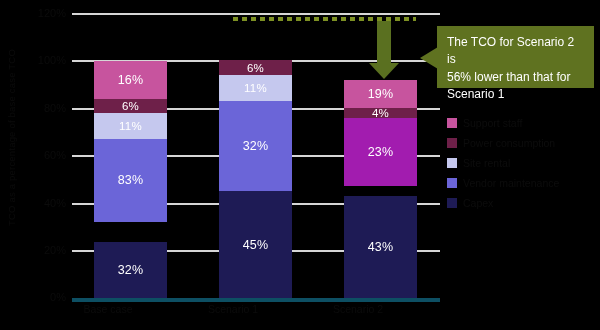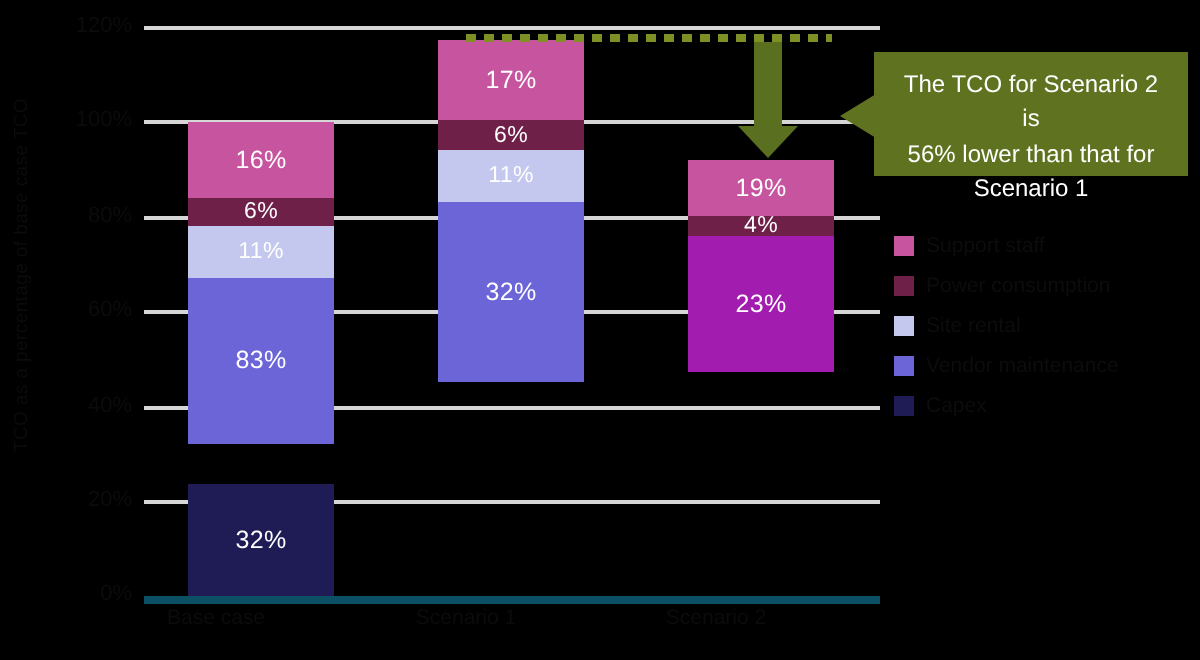--- a/index.html
+++ b/index.html
@@ -36,21 +36,21 @@
   .dotline{position:absolute;height:4px;
            background:repeating-linear-gradient(to right,
              #7d9023 0px,#7d9023 5px,transparent 5px,transparent 9px);}
   .arrow-shaft{position:absolute;width:14px;background:#5a7020;}
   .arrow-head{position:absolute;width:0;height:0;
               border-left:15px solid transparent;
               border-right:15px solid transparent;
               border-top:16px solid #5a7020;}
 
   .callout{position:absolute;background:#5f7220;color:#fff;
-           font-size:12px;line-height:1.45;text-align:center;
+           font-size:12px;line-height:1.45;
            padding:8px 10px;box-sizing:border-box;}
   .callout-tail{position:absolute;width:0;height:0;
                 border-top:11px solid transparent;
                 border-bottom:11px solid transparent;
                 border-right:18px solid #5f7220;}
 
   
   .legend{position:absolute;left:447px;top:116px;width:150px;}
   .legend-row{display:flex;align-items:center;margin-bottom:7px;height:13px;}
   .legend-swatch{width:10px;height:10px;flex:0 0 10px;margin-right:6px;}
@@ -85,27 +85,28 @@
 
     <div class="bar" style="left:22px;height:237.5px">
       <div class="seg" style="bottom:0px;height:56px;background:#1e1b55">32%</div>
       <div class="seg" style="bottom:76px;height:83.1px;background:#6b65d8">83%</div>
       <div class="seg small" style="bottom:159.1px;height:26.1px;background:#c5c8ee">11%</div>
       <div class="seg small" style="bottom:185.2px;height:14.3px;background:#6e2049">6%</div>
       <div class="seg" style="bottom:199.5px;height:38px;background:#c7549e">16%</div>
     </div>
 
     <div class="bar" style="left:147px;height:278px">
+      <div class="seg" style="bottom:0px;height:106.9px;background:#1e1b55">45%</div>
       <div class="seg" style="bottom:106.9px;height:90.3px;background:#6b65d8">32%</div>
       <div class="seg small" style="bottom:197.2px;height:26.1px;background:#c5c8ee">11%</div>
       <div class="seg small" style="bottom:223.3px;height:14.3px;background:#6e2049">6%</div>
-      <div class="seg" style="bottom:237.6px;height:40.4px;background:#c7549e">17%</div>
     </div>
 
     <div class="bar" style="left:272px;height:218.5px">
+      <div class="seg" style="bottom:0px;height:102.1px;background:#1e1b55">43%</div>
       <div class="seg" style="bottom:112px;height:68px;background:#a21caf">23%</div>
       <div class="seg small" style="bottom:180.5px;height:9.5px;background:#6e2049">4%</div>
       <div class="seg" style="bottom:190px;height:28.5px;background:#c7549e">19%</div>
     </div>
 
   </div>
 
   <div class="xlabel" style="left:38px">Base case</div>
   <div class="xlabel" style="left:163px">Scenario 1</div>
   <div class="xlabel" style="left:288px">Scenario 2</div>

